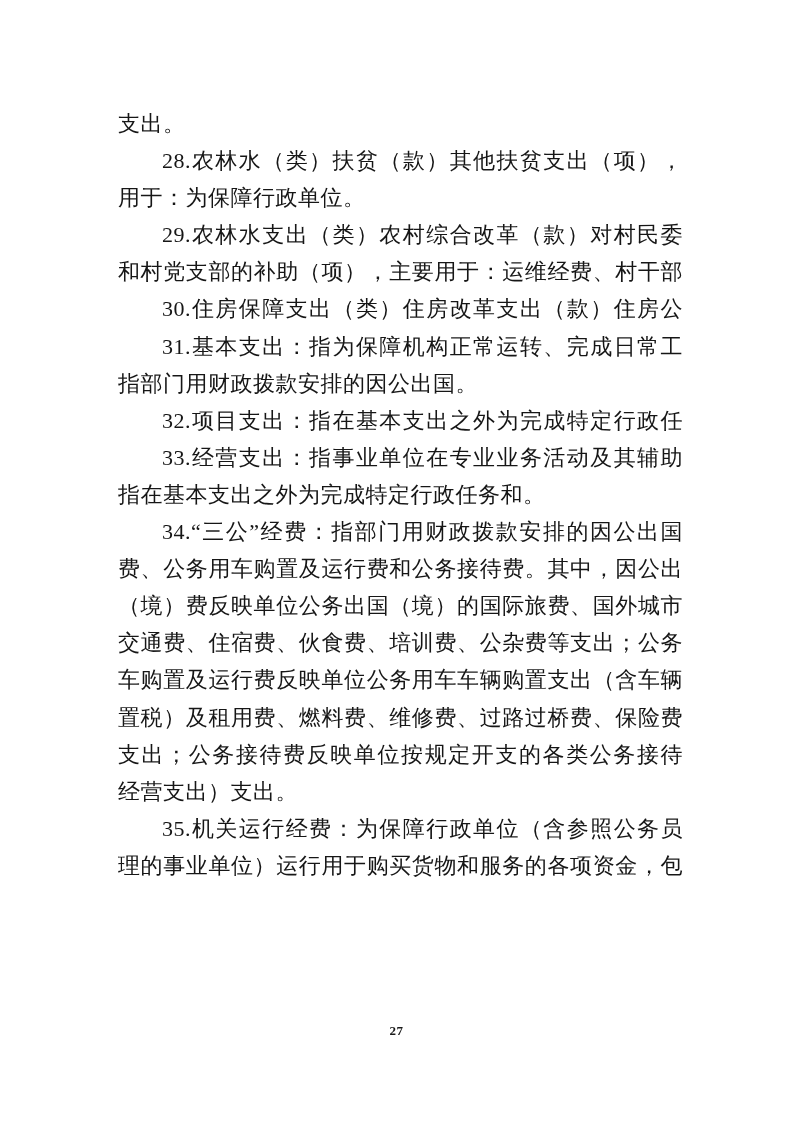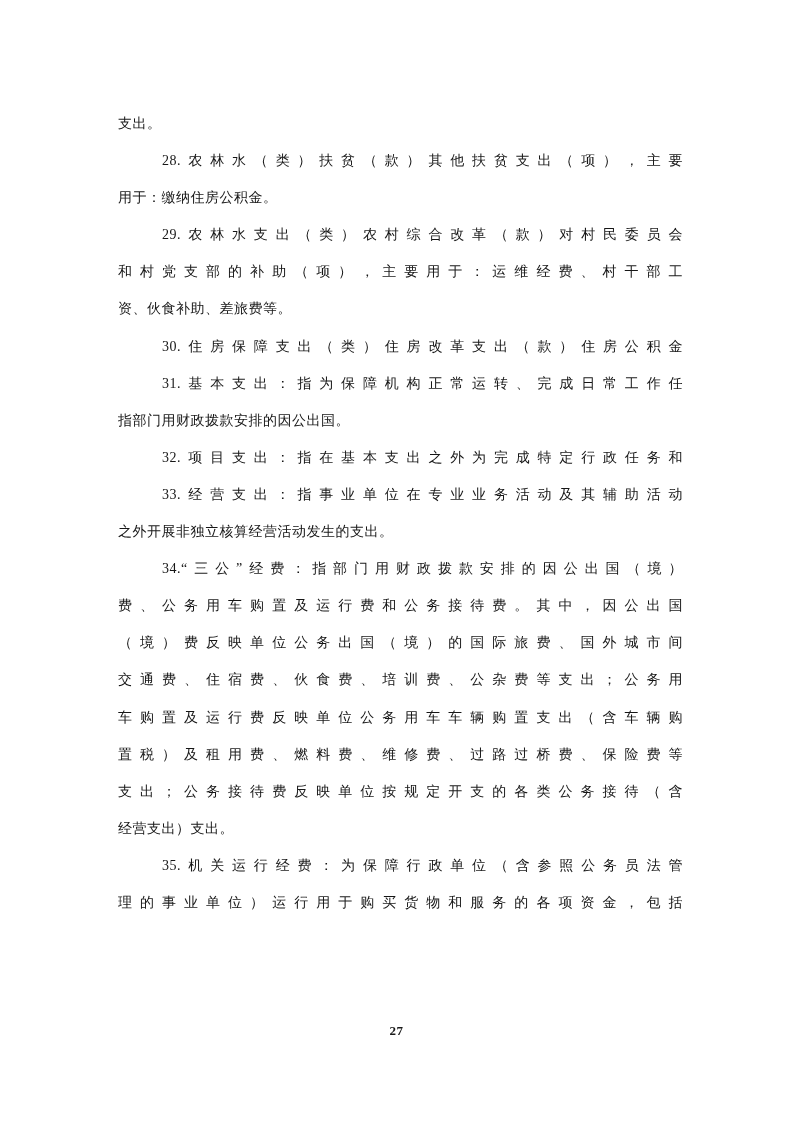--- a/index.html
+++ b/index.html
@@ -19,21 +19,21 @@
     left: 0; top: 0;
     width: 793px;
     height: 1122px;
     background: #ffffff;
   }
   .text-block {
     position: absolute;
     left: 118px;
     top: 105px;
     width: 565px;
-    font-size: 14px;
+    font-size: 22px;
     line-height: 37.1px;
     color: #161616;
     letter-spacing: 0.5px;
     font-family: Liberation Serif, serif;
   }
   .line {
     white-space: nowrap;
     text-align: left;
   }
   .line.fill {
@@ -61,30 +61,29 @@
     letter-spacing: 0.5px;
   }
 </style>
 </head>
 <body>
 
 <div class="page">
   <div class="text-block" id="doc-body">
       <div class="line">支出。</div>
       <div class="line fill indent">28.农林水（类）扶贫（款）其他扶贫支出（项），主要</div>
-      <div class="line">用于：缴纳住房公积金。</div>
+      <div class="line">用于：为保障行政单位。</div>
       <div class="line fill indent">29.农林水支出（类）农村综合改革（款）对村民委员会</div>
       <div class="line fill">和村党支部的补助（项），主要用于：运维经费、村干部工</div>
-      <div class="line">资、伙食补助、差旅费等。</div>
       <div class="line fill indent">30.住房保障支出（类）住房改革支出（款）住房公积金</div>
       <div class="line fill indent">31.基本支出：指为保障机构正常运转、完成日常工作任</div>
       <div class="line">指部门用财政拨款安排的因公出国。</div>
       <div class="line fill indent">32.项目支出：指在基本支出之外为完成特定行政任务和</div>
       <div class="line fill indent">33.经营支出：指事业单位在专业业务活动及其辅助活动</div>
-      <div class="line">之外开展非独立核算经营活动发生的支出。</div>
+      <div class="line">指在基本支出之外为完成特定行政任务和。</div>
       <div class="line fill indent">34.“三公”经费：指部门用财政拨款安排的因公出国（境）</div>
       <div class="line fill">费、公务用车购置及运行费和公务接待费。其中，因公出国</div>
       <div class="line fill">（境）费反映单位公务出国（境）的国际旅费、国外城市间</div>
       <div class="line fill">交通费、住宿费、伙食费、培训费、公杂费等支出；公务用</div>
       <div class="line fill">车购置及运行费反映单位公务用车车辆购置支出（含车辆购</div>
       <div class="line fill">置税）及租用费、燃料费、维修费、过路过桥费、保险费等</div>
       <div class="line fill">支出；公务接待费反映单位按规定开支的各类公务接待（含</div>
       <div class="line">经营支出）支出。</div>
       <div class="line fill indent">35.机关运行经费：为保障行政单位（含参照公务员法管</div>
       <div class="line fill">理的事业单位）运行用于购买货物和服务的各项资金，包括</div>

